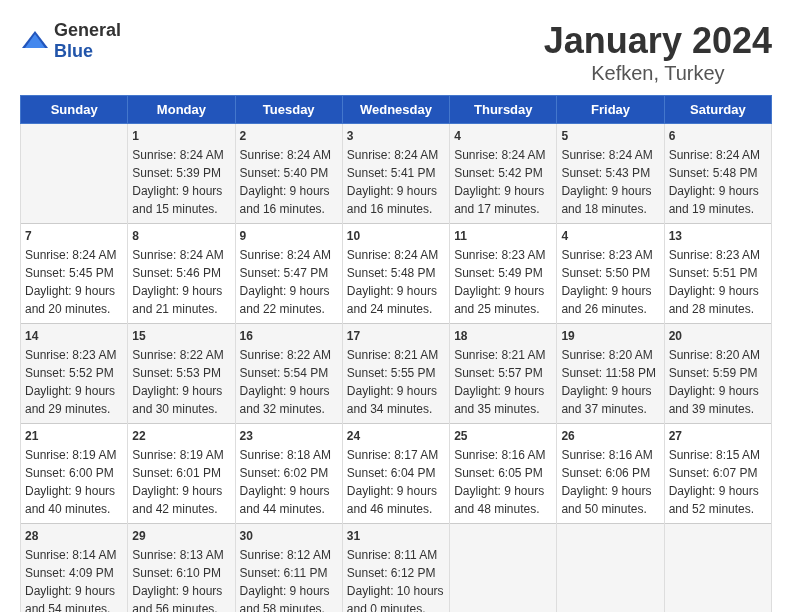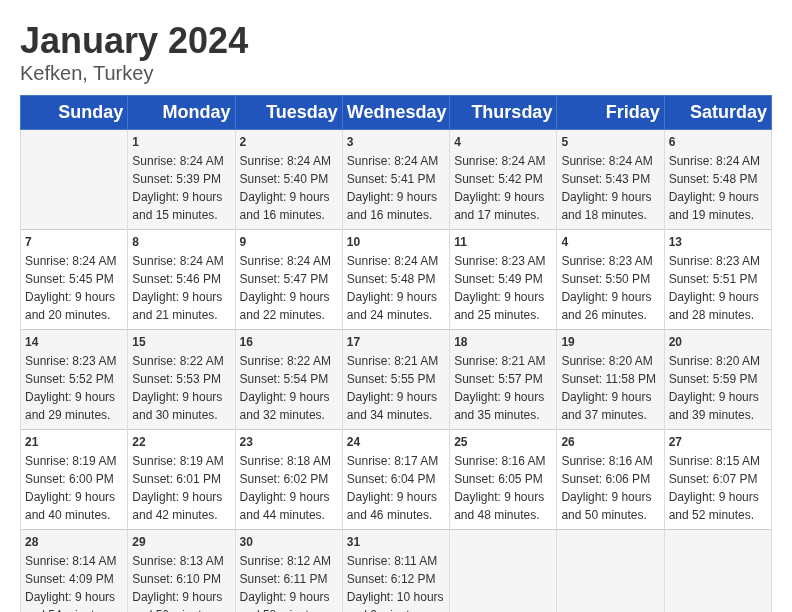--- a/index.html
+++ b/index.html
@@ -29,21 +29,21 @@
     .logo-text-blue {
       font-size: 18px;
       font-weight: bold;
       color: #2255aa;
     }
     .logo-icon {
       width: 30px;
       height: 30px;
     }
     .title-area {
-      text-align: left;
+      text-align: center;
     }
     .month-title {
       font-size: 36px;
       font-weight: bold;
       color: #333;
     }
     .location-title {
       font-size: 20px;
       color: #555;
     }
@@ -51,23 +51,23 @@
       width: 100%;
       border-collapse: collapse;
       table-layout: fixed;
     }
     thead tr {
       background-color: #2255bb;
       color: #fff;
     }
     thead th {
       padding: 6px 4px;
-      font-size: 18px;
-      font-weight: bold;
-      text-align: right;
+      font-size: 13px;
+      font-weight: bold;
+      text-align: center;
       border: 1px solid #4477cc;
     }
     tbody tr {
       border-bottom: 1px solid #ccc;
     }
     tbody td {
       vertical-align: top;
       padding: 5px 4px;
       font-size: 10.5px;
       color: #333;
@@ -89,20 +89,30 @@
     }
     .cell-content {
       font-size: 12px;
       line-height: 1.5;
     }
   </style>
 </head>
 <body>
 
 <div class="header-area">
+  <div class="logo">
+    <svg class="logo-icon" viewBox="0 0 30 30" width="30" height="30">
+      <polygon points="15,5 28,22 2,22" fill="#2255bb"></polygon>
+      <polygon points="15,8 25,22 5,22" fill="#4488ee"></polygon>
+    </svg>
+    <div>
+      <span class="logo-text-general">General</span><br>
+      <span class="logo-text-blue">Blue</span>
+    </div>
+  </div>
   <div class="title-area">
     <div class="month-title">January 2024</div>
     <div class="location-title">Kefken, Turkey</div>
   </div>
 </div>
 
 <table>
   <thead>
     <tr>
     <th>Sunday</th>

